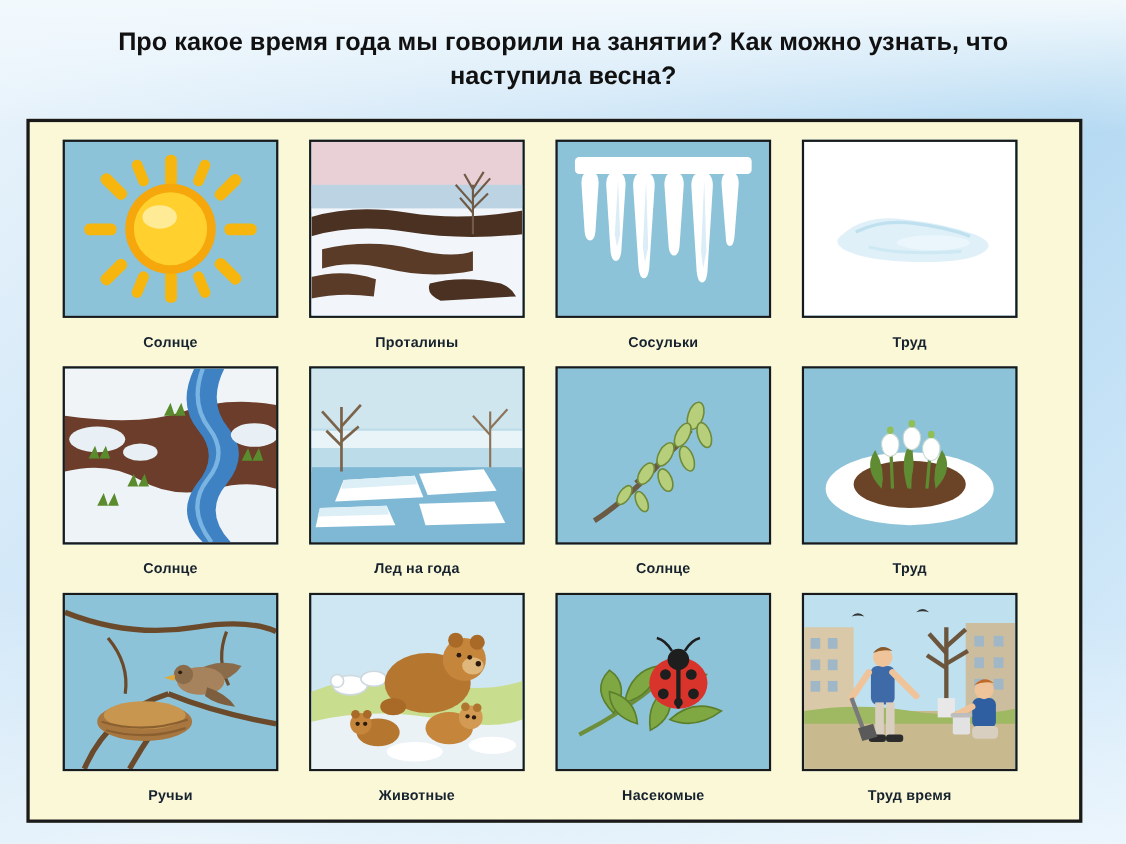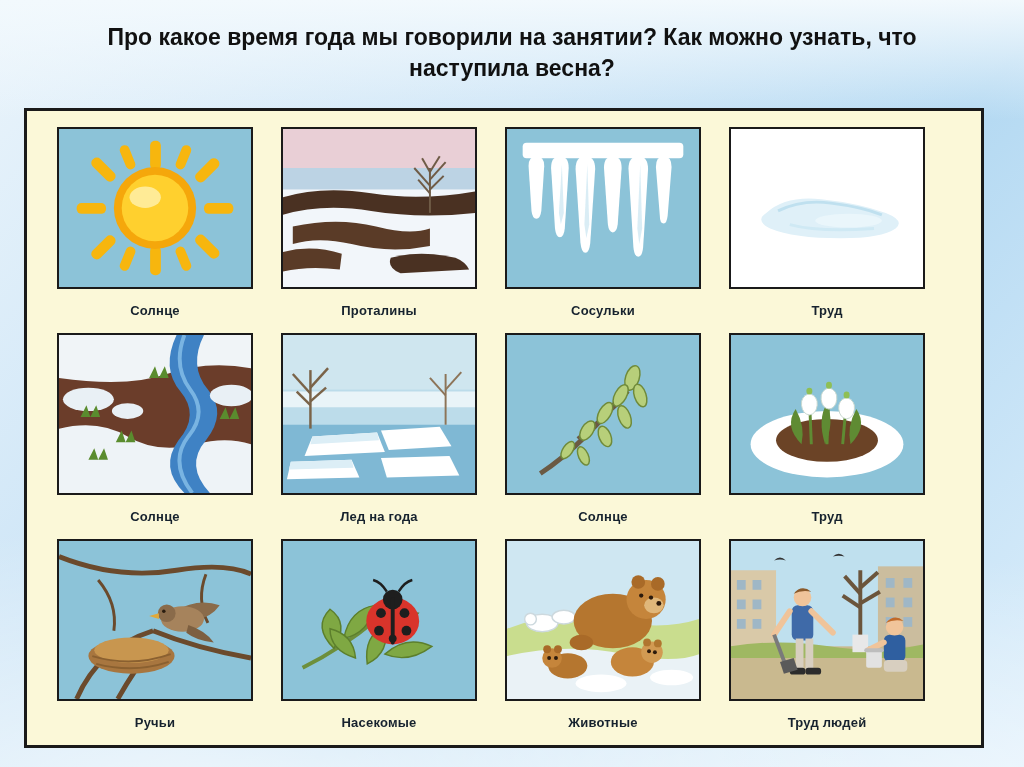--- a/index.html
+++ b/index.html
@@ -334,20 +334,67 @@
               <path d="M132 86 q18 6 26 18 q-18 -2 -28 -10Z" fill="#7d5f40"></path>
             </g>
           </svg>
         </div>
         <div class="caption">Ручьи</div>
       </div>
 
       <div class="cell">
         <div class="pic">
           <svg viewBox="0 0 196 162" preserveAspectRatio="none">
+            <rect width="196" height="162" fill="#cfe7f2"></rect>
+            <path d="M0 90 Q50 70 110 82 Q160 92 196 80 V162 H0 Z" fill="#c9dd8e"></path>
+            <path d="M0 118 Q60 104 120 116 Q170 126 196 116 V162 H0 Z" fill="#eaf2f6"></path>
+            <g fill="#ffffff" stroke="#cdd9de" stroke-width="1.5">
+              <ellipse cx="36" cy="84" rx="16" ry="9"></ellipse>
+              <ellipse cx="58" cy="78" rx="12" ry="7"></ellipse>
+              <circle cx="24" cy="80" r="6"></circle>
+            </g>
+            <g>
+              <ellipse cx="108" cy="82" rx="40" ry="28" fill="#b5762f"></ellipse>
+              <circle cx="142" cy="60" r="20" fill="#c5853b"></circle>
+              <circle cx="134" cy="42" r="7" fill="#a96a28"></circle>
+              <circle cx="154" cy="44" r="7" fill="#a96a28"></circle>
+              <ellipse cx="150" cy="66" rx="10" ry="8" fill="#e0b77a"></ellipse>
+              <circle cx="155" cy="64" r="2.5" fill="#2c1a0c"></circle>
+              <circle cx="137" cy="56" r="2.2" fill="#2c1a0c"></circle>
+              <circle cx="147" cy="58" r="2.2" fill="#2c1a0c"></circle>
+              <ellipse cx="76" cy="104" rx="12" ry="8" fill="#a96a28"></ellipse>
+            </g>
+            <g>
+              <ellipse cx="128" cy="124" rx="22" ry="15" fill="#c5853b"></ellipse>
+              <circle cx="148" cy="114" r="11" fill="#d29a52"></circle>
+              <circle cx="143" cy="104" r="4" fill="#b0762f"></circle>
+              <circle cx="154" cy="105" r="4" fill="#b0762f"></circle>
+              <circle cx="151" cy="114" r="2" fill="#2c1a0c"></circle>
+              <circle cx="145" cy="113" r="2" fill="#2c1a0c"></circle>
+            </g>
+            <g>
+              <ellipse cx="62" cy="128" rx="20" ry="13" fill="#b5762f"></ellipse>
+              <circle cx="46" cy="120" r="10" fill="#c5853b"></circle>
+              <circle cx="41" cy="111" r="4" fill="#a96a28"></circle>
+              <circle cx="52" cy="111" r="4" fill="#a96a28"></circle>
+              <circle cx="43" cy="120" r="2" fill="#2c1a0c"></circle>
+              <circle cx="50" cy="120" r="2" fill="#2c1a0c"></circle>
+            </g>
+            <g fill="#ffffff">
+              <ellipse cx="96" cy="146" rx="26" ry="9"></ellipse>
+              <ellipse cx="168" cy="140" rx="22" ry="8"></ellipse>
+            </g>
+          </svg>
+        </div>
+        <div class="caption">Животные</div>
+      </div>
+
+      <div class="cell">
+        <div class="pic">
+          <svg viewBox="0 0 196 162" preserveAspectRatio="none">
             <rect width="196" height="162" fill="#8cc3d8"></rect>
             <path d="M20 130 Q60 110 96 80" stroke="#6d8f3c" stroke-width="4" fill="none"></path>
             <g fill="#7fa843" stroke="#5c7f2c" stroke-width="1.5">
               <path d="M52 110 q-22 -22 -4 -40 q20 14 4 40Z"></path>
               <path d="M62 100 q6 -30 32 -34 q-6 28 -32 34Z"></path>
               <path d="M74 120 q-26 -8 -26 -30 q24 6 26 30Z"></path>
               <path d="M96 96 q14 -26 42 -22 q-16 24 -42 22Z"></path>
               <path d="M104 116 q22 -20 48 -8 q-24 18 -48 8Z"></path>
               <path d="M86 126 q-4 -28 18 -40 q6 28 -18 40Z"></path>
             </g>
@@ -359,67 +406,20 @@
               <circle cx="124" cy="74" r="5" fill="#1e1e1e"></circle>
               <circle cx="98" cy="92" r="5" fill="#1e1e1e"></circle>
               <circle cx="126" cy="92" r="5" fill="#1e1e1e"></circle>
               <circle cx="112" cy="100" r="4" fill="#1e1e1e"></circle>
               <path d="M106 52 q-6 -10 -14 -12" stroke="#1e1e1e" stroke-width="2.5" fill="none"></path>
               <path d="M118 52 q6 -10 14 -12" stroke="#1e1e1e" stroke-width="2.5" fill="none"></path>
             </g>
           </svg>
         </div>
         <div class="caption">Насекомые</div>
-      </div>
-
-      <div class="cell">
-        <div class="pic">
-          <svg viewBox="0 0 196 162" preserveAspectRatio="none">
-            <rect width="196" height="162" fill="#cfe7f2"></rect>
-            <path d="M0 90 Q50 70 110 82 Q160 92 196 80 V162 H0 Z" fill="#c9dd8e"></path>
-            <path d="M0 118 Q60 104 120 116 Q170 126 196 116 V162 H0 Z" fill="#eaf2f6"></path>
-            <g fill="#ffffff" stroke="#cdd9de" stroke-width="1.5">
-              <ellipse cx="36" cy="84" rx="16" ry="9"></ellipse>
-              <ellipse cx="58" cy="78" rx="12" ry="7"></ellipse>
-              <circle cx="24" cy="80" r="6"></circle>
-            </g>
-            <g>
-              <ellipse cx="108" cy="82" rx="40" ry="28" fill="#b5762f"></ellipse>
-              <circle cx="142" cy="60" r="20" fill="#c5853b"></circle>
-              <circle cx="134" cy="42" r="7" fill="#a96a28"></circle>
-              <circle cx="154" cy="44" r="7" fill="#a96a28"></circle>
-              <ellipse cx="150" cy="66" rx="10" ry="8" fill="#e0b77a"></ellipse>
-              <circle cx="155" cy="64" r="2.5" fill="#2c1a0c"></circle>
-              <circle cx="137" cy="56" r="2.2" fill="#2c1a0c"></circle>
-              <circle cx="147" cy="58" r="2.2" fill="#2c1a0c"></circle>
-              <ellipse cx="76" cy="104" rx="12" ry="8" fill="#a96a28"></ellipse>
-            </g>
-            <g>
-              <ellipse cx="128" cy="124" rx="22" ry="15" fill="#c5853b"></ellipse>
-              <circle cx="148" cy="114" r="11" fill="#d29a52"></circle>
-              <circle cx="143" cy="104" r="4" fill="#b0762f"></circle>
-              <circle cx="154" cy="105" r="4" fill="#b0762f"></circle>
-              <circle cx="151" cy="114" r="2" fill="#2c1a0c"></circle>
-              <circle cx="145" cy="113" r="2" fill="#2c1a0c"></circle>
-            </g>
-            <g>
-              <ellipse cx="62" cy="128" rx="20" ry="13" fill="#b5762f"></ellipse>
-              <circle cx="46" cy="120" r="10" fill="#c5853b"></circle>
-              <circle cx="41" cy="111" r="4" fill="#a96a28"></circle>
-              <circle cx="52" cy="111" r="4" fill="#a96a28"></circle>
-              <circle cx="43" cy="120" r="2" fill="#2c1a0c"></circle>
-              <circle cx="50" cy="120" r="2" fill="#2c1a0c"></circle>
-            </g>
-            <g fill="#ffffff">
-              <ellipse cx="96" cy="146" rx="26" ry="9"></ellipse>
-              <ellipse cx="168" cy="140" rx="22" ry="8"></ellipse>
-            </g>
-          </svg>
-        </div>
-        <div class="caption">Животные</div>
       </div>
 
       <div class="cell">
         <div class="pic">
           <svg viewBox="0 0 196 162" preserveAspectRatio="none">
             <rect width="196" height="162" fill="#bfe0ee"></rect>
             <rect x="0" y="30" width="46" height="80" fill="#d9c9a8"></rect>
             <rect x="150" y="26" width="46" height="84" fill="#cbbd9e"></rect>
             <g fill="#9fb7c6">
               <rect x="6" y="40" width="9" height="10"></rect>
@@ -466,18 +466,18 @@
               <path d="M156 104 L140 112" stroke="#f0c49a" stroke-width="6" stroke-linecap="round"></path>
               <rect x="138" y="112" width="16" height="18" rx="2" fill="#e2e2e2"></rect>
               <rect x="136" y="110" width="20" height="4" rx="2" fill="#bdbdbd"></rect>
             </g>
             <g fill="#333333">
               <path d="M44 20 q6 -6 12 0 q-6 -2 -12 0Z"></path>
               <path d="M104 16 q6 -6 12 0 q-6 -2 -12 0Z"></path>
             </g>
           </svg>
         </div>
-        <div class="caption">Труд людей</div>
+        <div class="caption">Труд время</div>
       </div>
 
     </div>
   </div>
 </div>
 
 </body></html>

